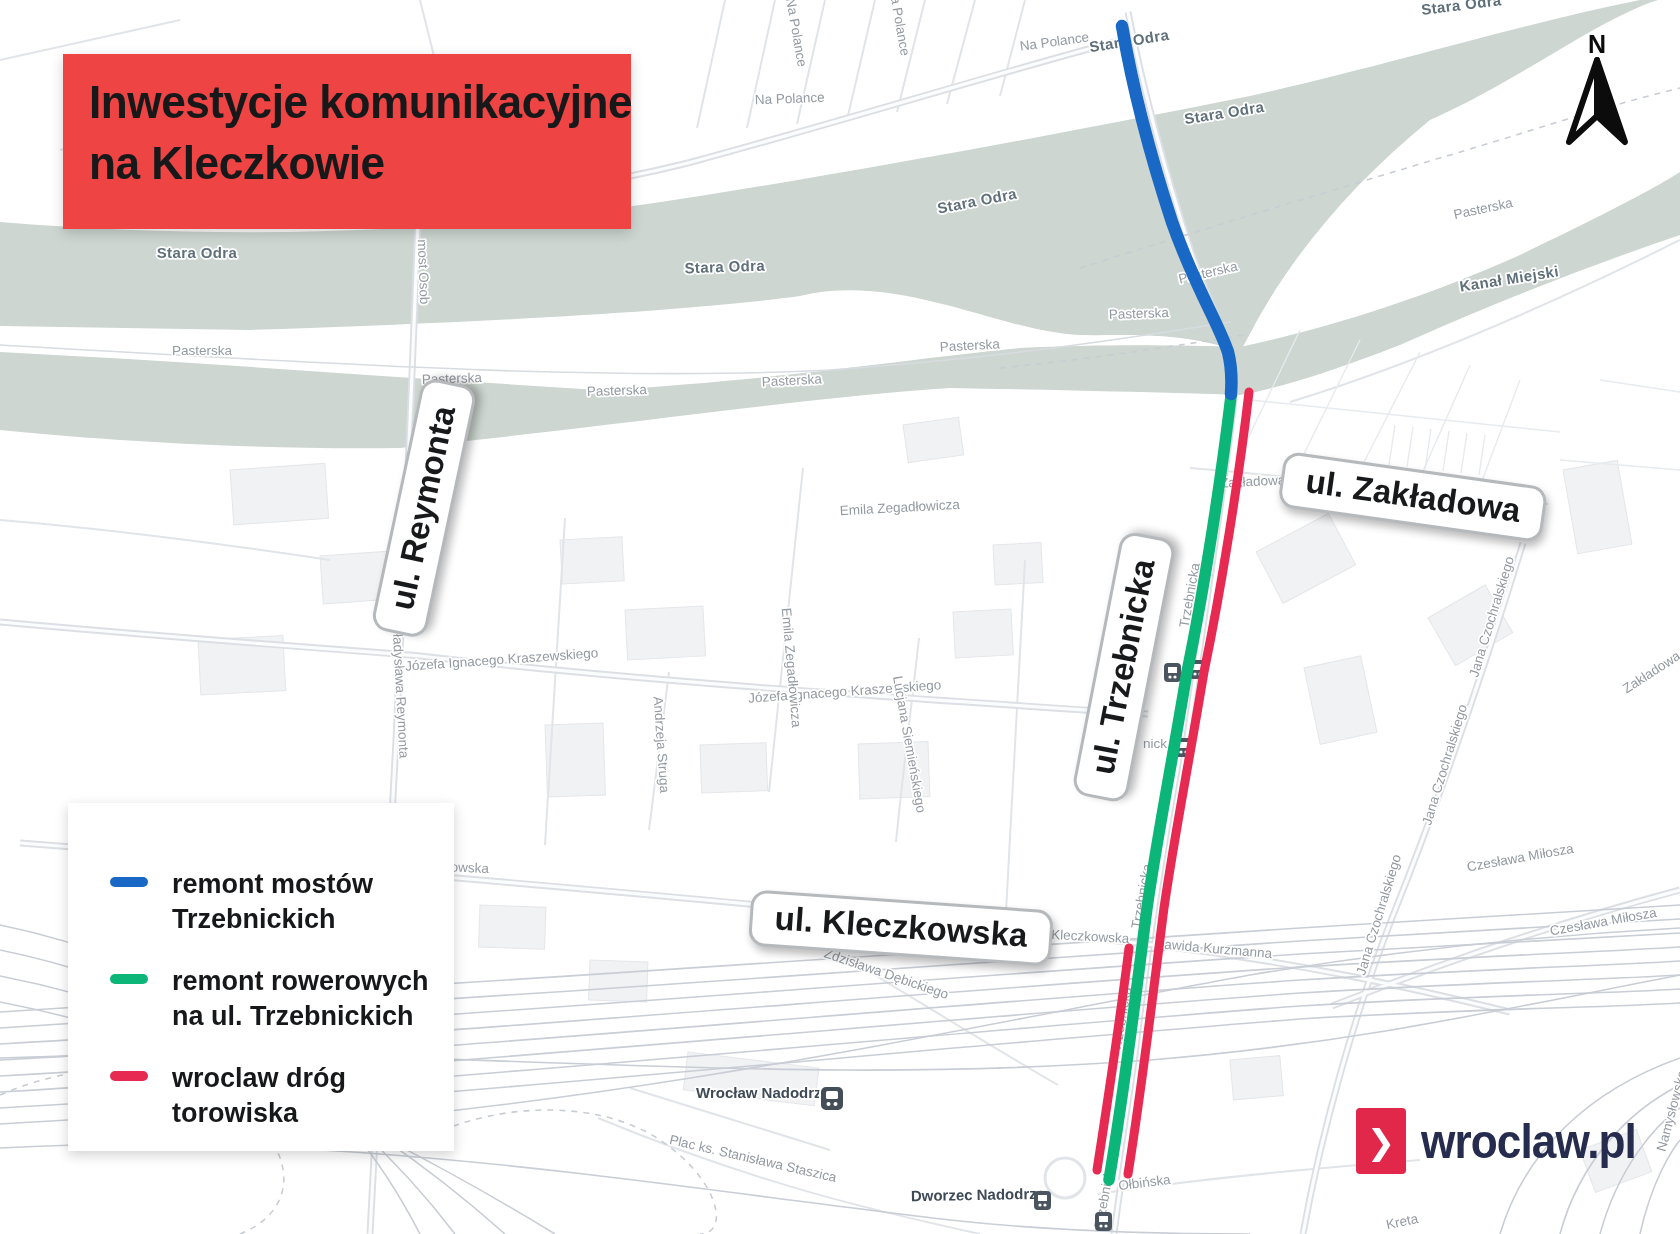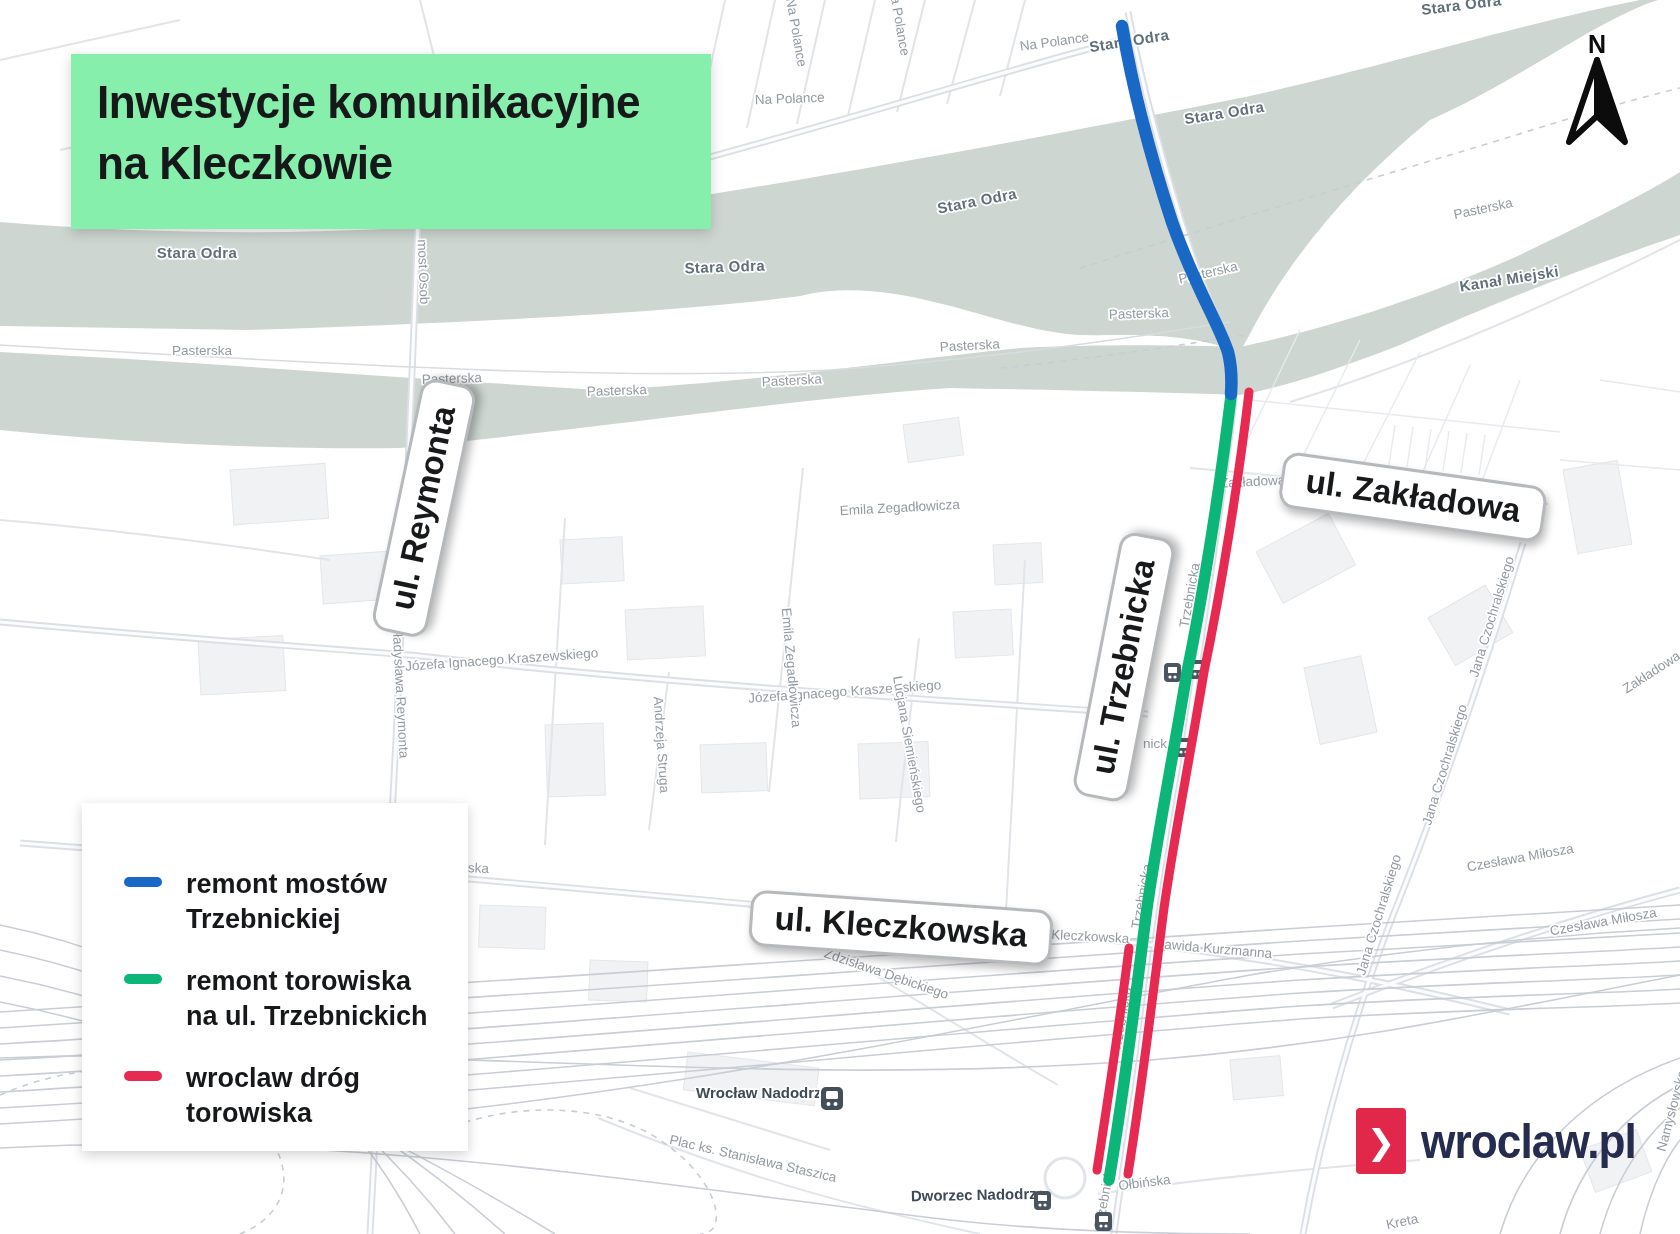--- a/index.html
+++ b/index.html
@@ -12,33 +12,33 @@
   
   .map-svg { position:absolute; left:0; top:0; }
 
   .lbl { paint-order:stroke; stroke:#ffffff; stroke-width:3.5px; stroke-linejoin:round; text-anchor:middle; }
   .lbl.water   { fill:#60707a; font-size:15px; font-weight:700; letter-spacing:.4px; }
   .lbl.street  { fill:#939aa2; font-size:13.5px; font-weight:400; }
   .lbl.station { fill:#3e4a55; font-size:15px; font-weight:700; }
 
   
   .title-card {
-    position:absolute; left:63px; top:54px; width:640px; height:175px;
-    background:#86efac; box-shadow:0 4px 12px rgba(0,0,0,.18);
-    padding:18px 0 0 26px; box-sizing:border-box;margin-left:8px;
+    position:absolute; left:63px; top:54px; width:568px; height:175px;
+    background:#ef4444; box-shadow:0 4px 12px rgba(0,0,0,.18);
+    padding:18px 0 0 26px; box-sizing:border-box;
   }
   .title-card .line {
     font-size:46px; font-weight:800; color:#17181a; line-height:61px;
     letter-spacing:-.5px; transform:scaleX(.96); transform-origin:left;
     white-space:nowrap;
   }
 
   
   .legend-card {
-    position:absolute; left:82px; top:803px; width:386px; height:348px;
+    position:absolute; left:68px; top:803px; width:386px; height:348px;
     background:#ffffff; box-shadow:0 4px 12px rgba(0,0,0,.18);
     padding:64px 0 0 42px; box-sizing:border-box;
   }
   .legend-item { display:flex; margin-bottom:27px; }
   .legend-swatch { width:38px; height:10px; border-radius:5px; margin-top:10px; flex:none; }
   .legend-text { margin-left:24px; font-size:27px; font-weight:700; color:#17181a; line-height:35px; }
 
   
   .badge {
     position:absolute; background:#ffffff; border:3px solid #b6b9bc; border-radius:16px;
@@ -309,27 +309,27 @@
     <div class="line">Inwestycje komunikacyjne</div>
     <div class="line">na Kleczkowie</div>
   </div>
 
   <div class="legend-card">
     <div id="legend-items">
         <div class="legend-item">
           <span class="legend-swatch" style="background: rgb(26, 104, 198);"></span>
           <div class="legend-text">
             <div>remont mostów</div>
-            <div>Trzebnickiej</div>
+            <div>Trzebnickich</div>
           </div>
         </div>
         <div class="legend-item">
           <span class="legend-swatch" style="background: rgb(12, 182, 120);"></span>
           <div class="legend-text">
-            <div>remont torowiska</div>
+            <div>remont rowerowych</div>
             <div>na ul. Trzebnickich</div>
           </div>
         </div>
         <div class="legend-item">
           <span class="legend-swatch" style="background: rgb(231, 42, 82);"></span>
           <div class="legend-text">
             <div>wroclaw dróg</div>
             <div>torowiska</div>
           </div>
         </div>

